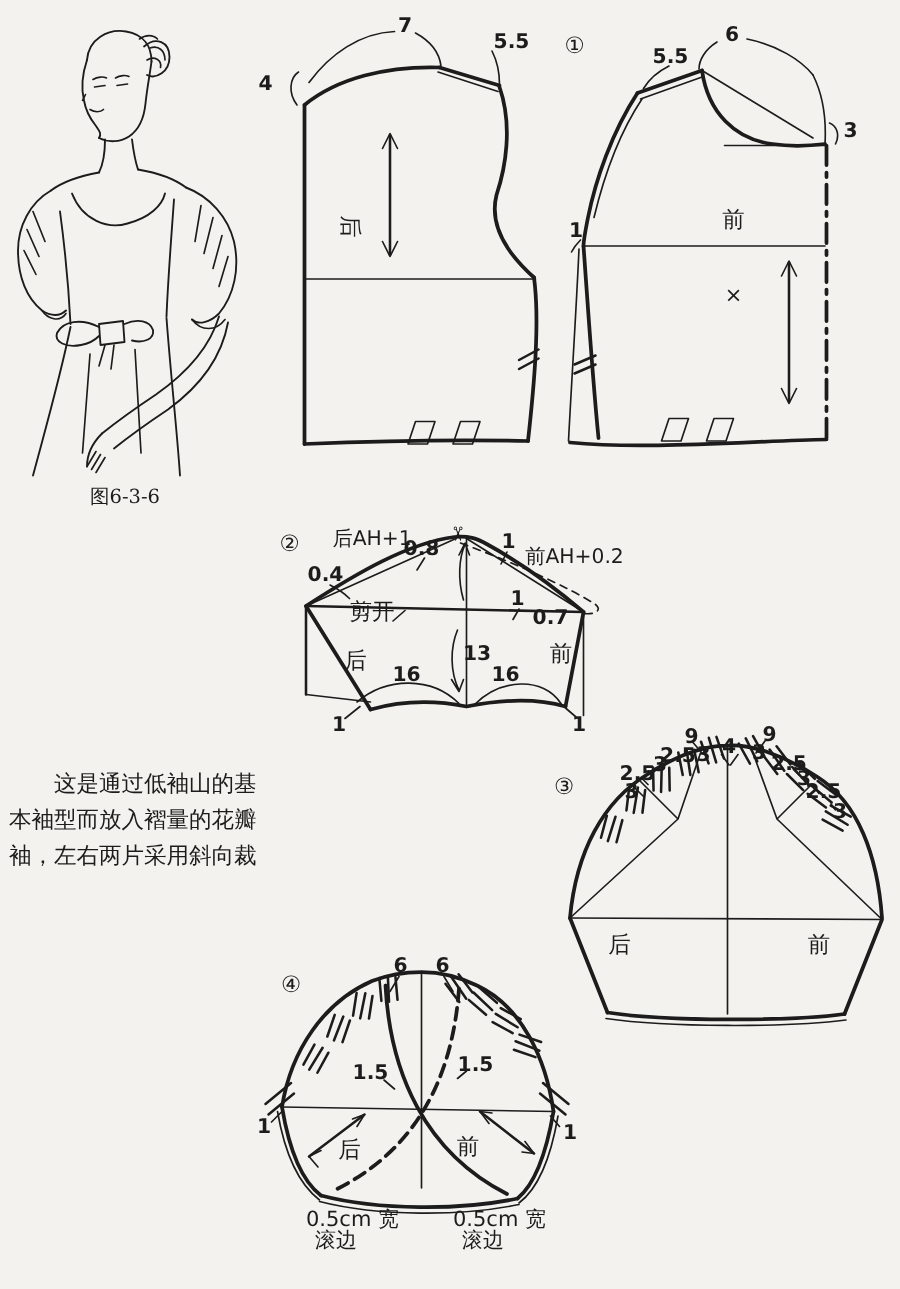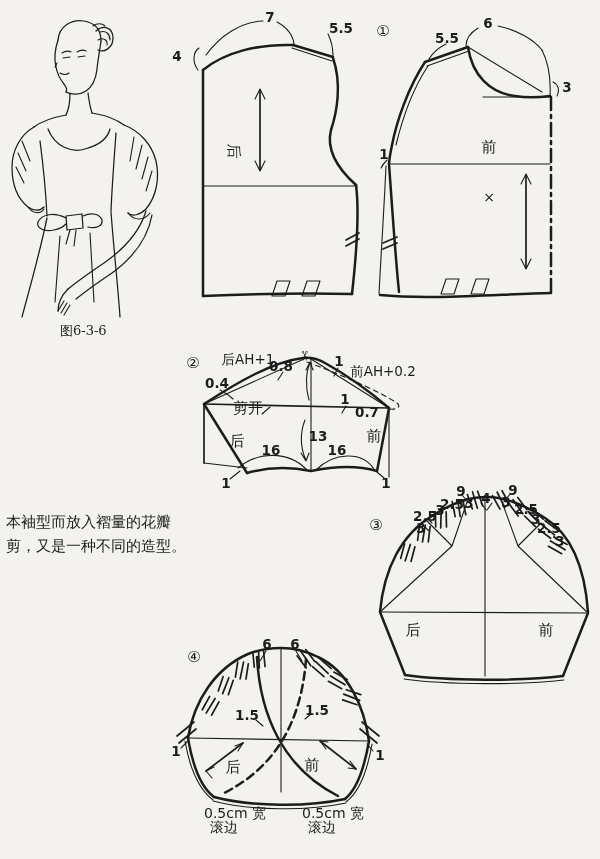--- a/index.html
+++ b/index.html
@@ -161,22 +161,23 @@
   <span class="lbl cjk" style="left:248px;top:408px">剪开</span>
   <span class="lbl cjk" style="left:237px;top:441px">后</span>
   <span class="lbl cjk" style="left:374px;top:436px">前</span>
   <span class="lbl" style="left:318px;top:437px">13</span>
   <span class="lbl" style="left:271px;top:451px">16</span>
   <span class="lbl" style="left:337px;top:451px">16</span>
   <span class="lbl" style="left:226px;top:484px">1</span>
   <span class="lbl" style="left:386px;top:484px">1</span>
 
   <div class="para">
+    <p>　　这是通过低袖山的基</p>
     <p>本袖型而放入褶量的花瓣</p>
-    <p>剪，又是一种不同的造型。</p>
+    <p>袖，左右两片采用斜向裁</p>
   </div>
 
   <svg style="left:358px;top:478px" width="242" height="212" viewBox="358 478 242 212">
     <path class="tk" d="M380,612 C384,568 402,534 432,516 C452,503 470,497 485,497 C500,496 522,503 545,518 C572,535 585,570 588,612"></path>
     <path class="tn" d="M380,612 L588,613"></path>
     <path class="tn" d="M485,497 L485,676"></path>
     <path class="tk" d="M380,612 L405,675"></path>
     <path class="tk" d="M588,613 L563,676"></path>
     <path class="tk" d="M405,675 C445,681 525,681 563,676"></path>
     <path class="tn" d="M404,679 C445,685 525,685 564,680"></path>

